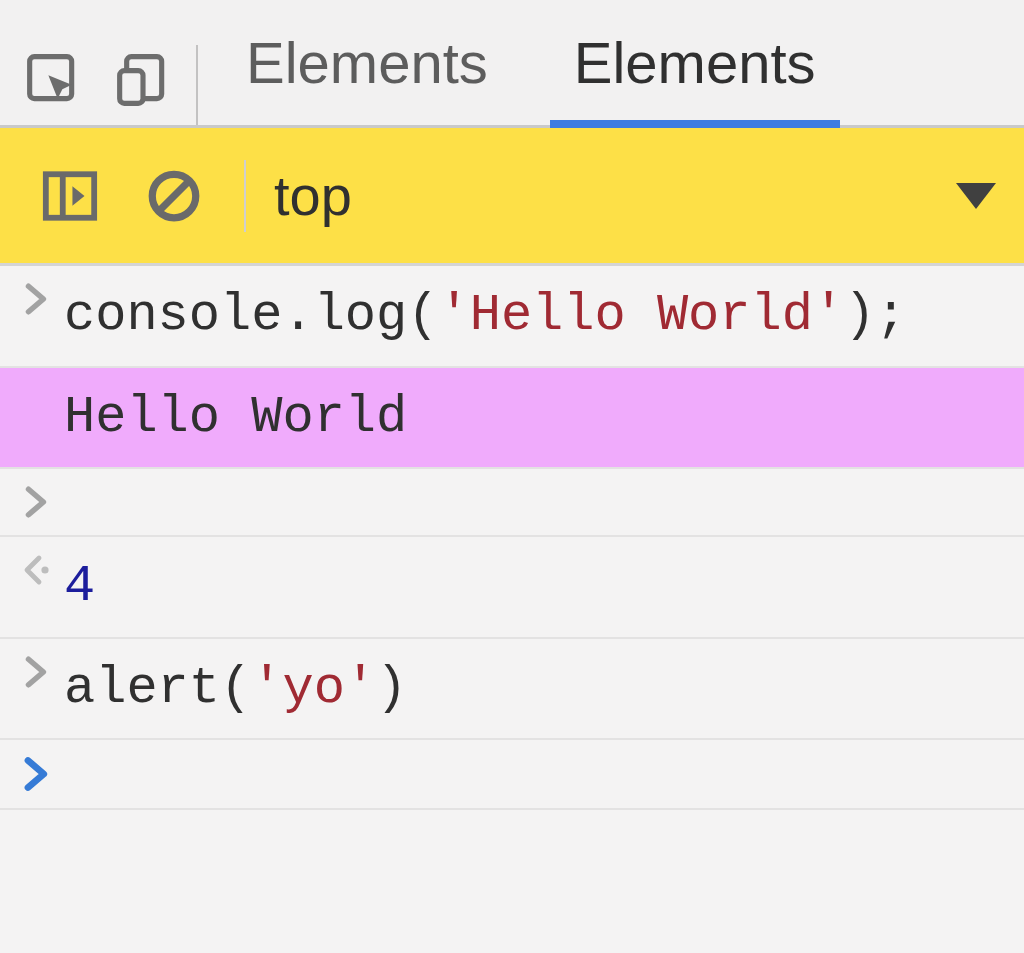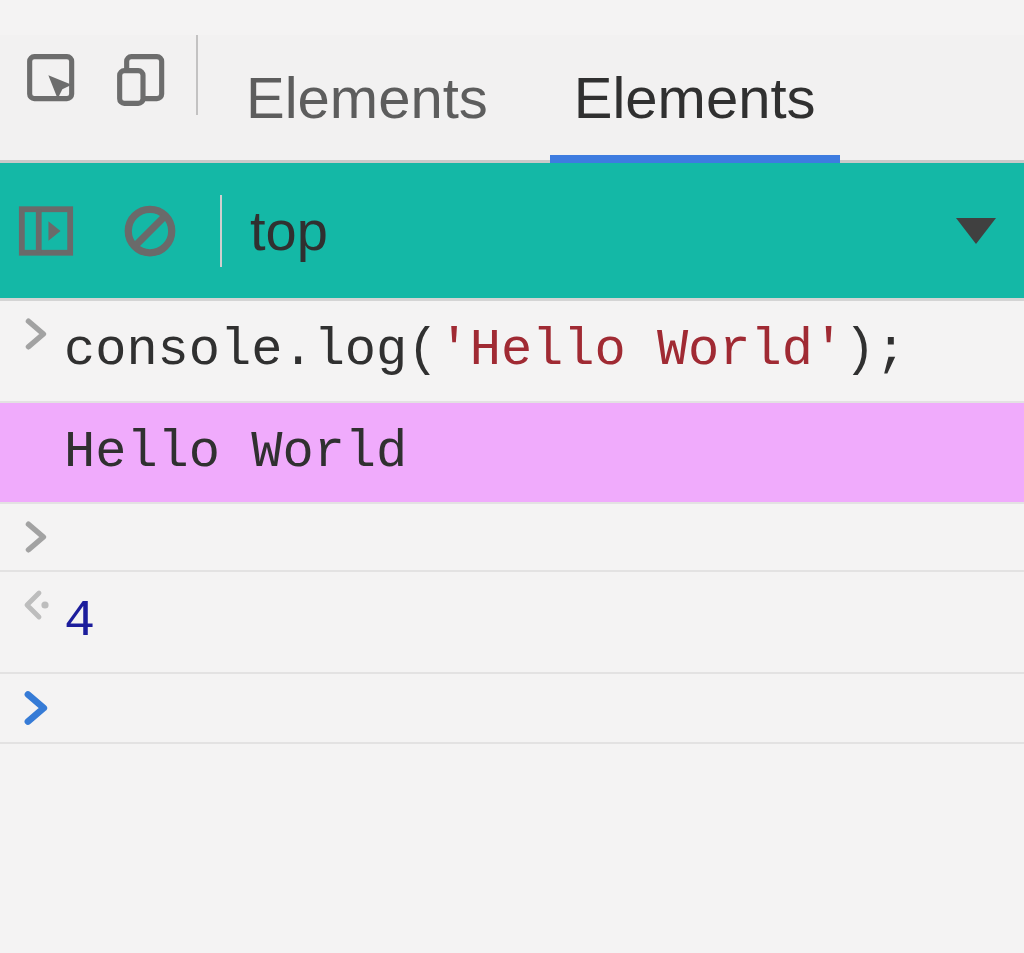--- a/index.html
+++ b/index.html
@@ -9,26 +9,25 @@
     font-family: "Helvetica Neue", Arial, sans-serif;
     background: #f4f3f3;
     color: #303030;
     overflow: hidden;
   }
   .mono { font-family: Menlo, Consolas, "Courier New", monospace; }
 
   
   .tabbar {
     display: flex;
-    align-items: flex-start;
+    align-items: flex-end;
     height: 128px;
     background: #f2f1f1;
     border-bottom: 3px solid #c9c9c9;
     padding: 0 8px;
-    margin-top: 35px;
   }
   .tabbar .icon-btn {
     width: 90px; height: 90px;
     display: flex; align-items: center; justify-content: center;
     color: #6d6d6d;
   }
   .tabbar .vsep {
     width: 2px; height: 80px;
     background: #c3c2c2;
     margin: 0 28px 0 8px;
@@ -53,23 +52,23 @@
     left: -4px; right: -4px; bottom: -3px;
     height: 8px;
     background: #3e7ce0;
   }
 
   
   .toolbar {
     display: flex;
     align-items: center;
     height: 138px;
-    background: #14b8a6;
+    background: #fde047;
     border-bottom: 3px solid #d4d4d4;
-    padding-left: 4px;
+    padding-left: 28px;
     padding-right: 20px;
   }
   .toolbar .icon-btn {
     width: 84px; height: 84px;
     display: flex; align-items: center; justify-content: center;
     color: #6a6a6a;
   }
   .toolbar .icon-btn + .icon-btn { margin-left: 20px; }
   .toolbar .vsep2 {
     width: 2px; height: 72px;
@@ -185,20 +184,28 @@
     </div>
     <div class="row ">
       <div class="gutter">
         <svg width="32" height="34" viewBox="0 0 16 16">
           <path d="M9 2 L3 8 L9 14" fill="none" stroke="#bdbdbd" stroke-width="2.4" stroke-linecap="round" stroke-linejoin="round"></path>
           <circle cx="12" cy="8" r="1.8" fill="#bdbdbd"></circle>
         </svg>
       </div>
       <div class="content"><span class="txt-number">4</span></div>
     </div>
+    <div class="row ">
+      <div class="gutter">
+        <svg width="26" height="34" viewBox="0 0 12 16">
+          <path d="M2 2 L9 8 L2 14" fill="none" stroke="#a2a2a2" stroke-width="2.6" stroke-linecap="round" stroke-linejoin="round"></path>
+        </svg>
+      </div>
+      <div class="content"><span class="txt-default">alert(</span><span class="txt-string">'yo'</span><span class="txt-default">)</span></div>
+    </div>
     <div class="row prompt">
       <div class="gutter">
         <svg width="28" height="36" viewBox="0 0 12 16">
           <path d="M2 2 L9 8 L2 14" fill="none" stroke="#367bd6" stroke-width="3" stroke-linecap="round" stroke-linejoin="round"></path>
         </svg>
       </div>
       <div class="content"></div>
     </div>
   </div>
 

